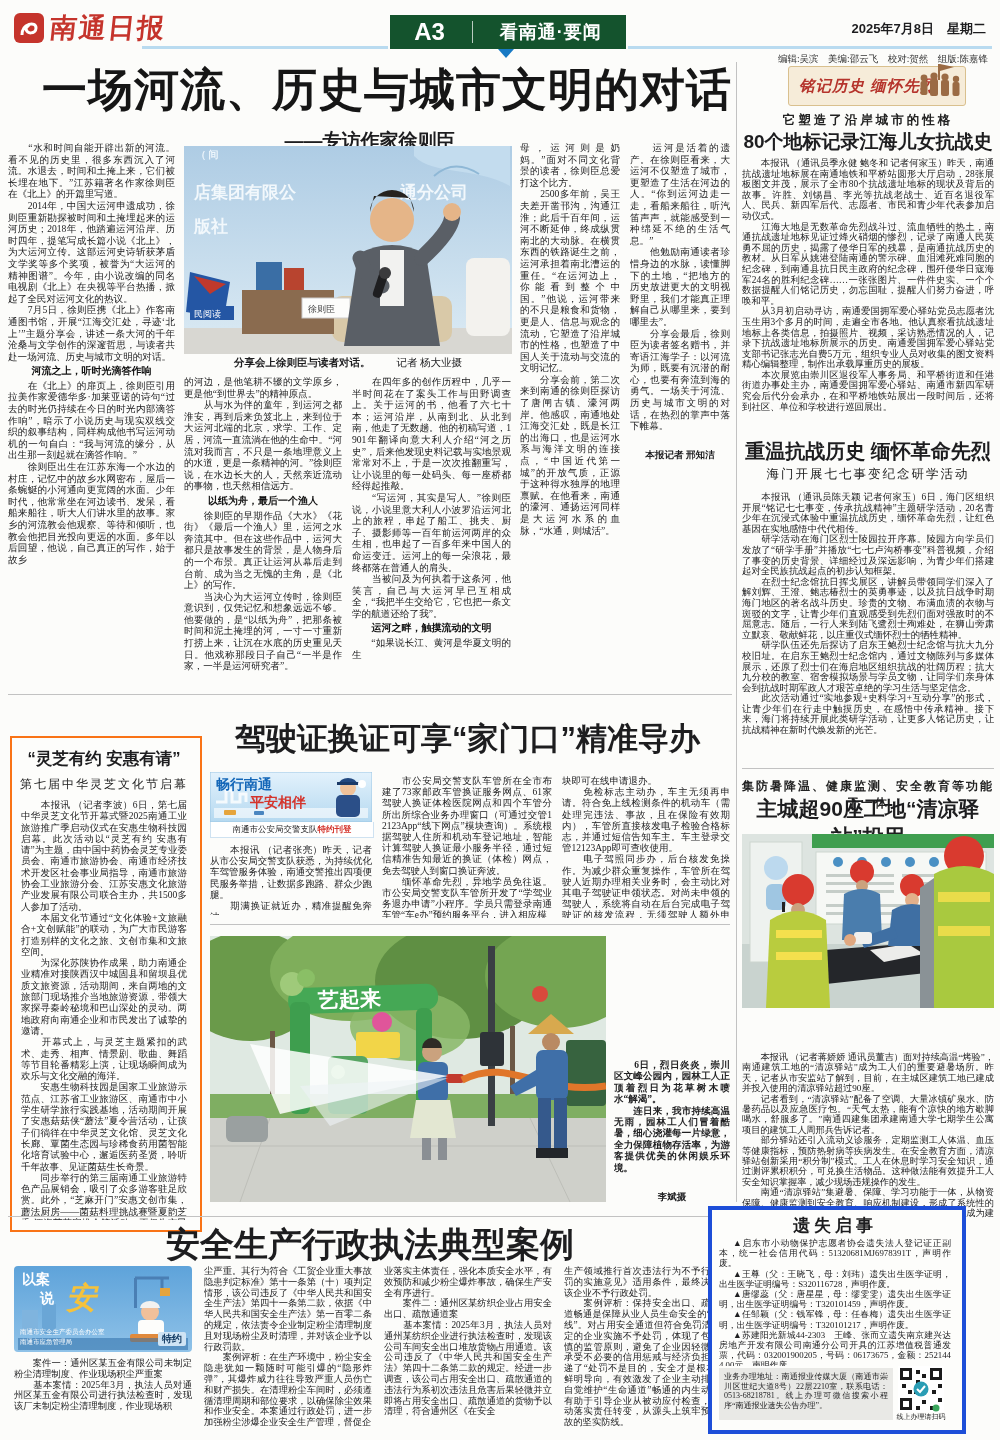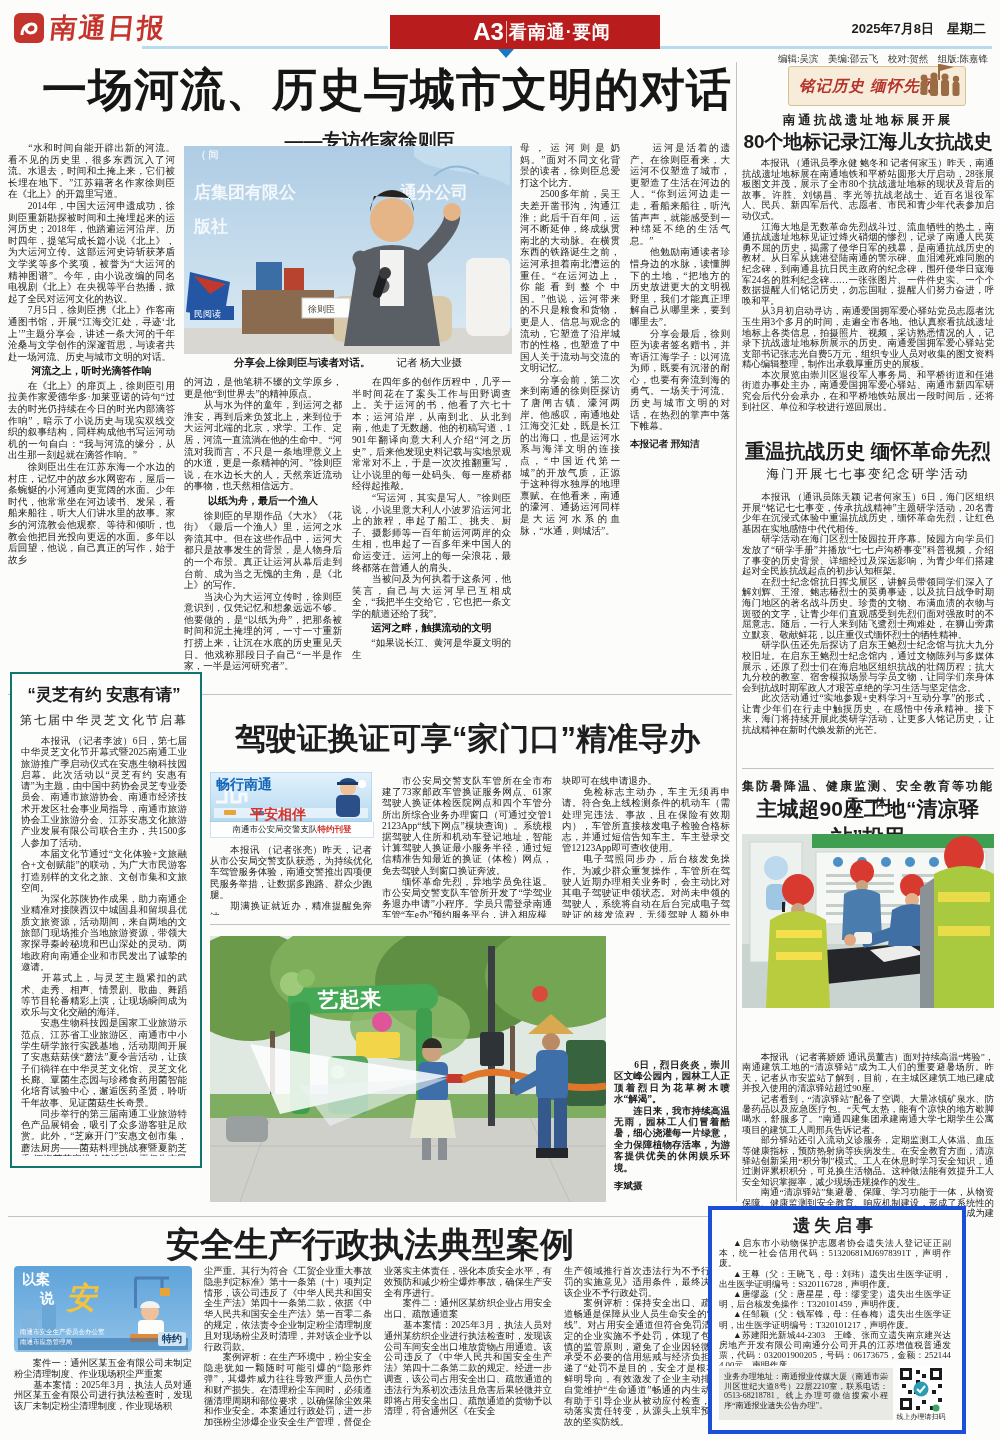--- a/index.html
+++ b/index.html
@@ -6,45 +6,45 @@
   .page{position:relative;width:1000px;height:1440px;background:#fcfcfa;overflow:hidden;
         font-family:"Liberation Serif",serif;color:#1d1d1f;margin:0 auto;}
   .abs{position:absolute;}
   .txt{text-align:justify;white-space:pre-wrap;overflow:hidden;word-break:break-all;color:#202022;}
   .sans{font-family:"Liberation Sans",sans-serif;}
   .center{text-align:center;}
   .rule{background:#c2c2c2;}
   .colsub{font-family:"Liberation Sans",sans-serif;font-weight:bold;text-align:center;
           font-size:10px;padding:3px 0;color:#111;}
   .kai{letter-spacing:2px;color:#222;}
-  .byline{text-align:left;font-weight:bold;padding-top:6px;}
+  .byline{text-align:center;font-weight:bold;padding-top:6px;margin-top:11px;}
   
   .logo-wrap{left:14px;top:10px;display:flex;align-items:center;gap:6px;}
   .logo-text{font-size:27px;color:#c5342c;font-weight:bold;transform:skewX(-6deg);letter-spacing:2px;}
   .blueline{height:3px;background:#b9dbf0;top:46px;}
-  .pagebox{left:390px;top:15px;width:236px;height:34px;background:#b91c1c;color:#fff;
-           display:flex;align-items:center;justify-content:center;gap:2px;padding-left:34px;}
+  .pagebox{left:390px;top:15px;width:236px;height:34px;background:#14532d;color:#fff;
+           display:flex;align-items:center;justify-content:center;gap:27px;}
   .pagebox .pg{font-size:24px;font-weight:bold;}
   .pagebox .dv{width:1px;height:22px;background:rgba(255,255,255,.7);}
   .pagebox .sec{font-size:18px;font-weight:bold;letter-spacing:1px;}
   .tri{left:498px;top:49px;width:0;height:0;border-left:8px solid transparent;
        border-right:8px solid transparent;border-top:9px solid #1779c4;}
   .date{left:730px;top:20px;width:256px;text-align:right;font-size:13px;font-weight:bold;}
   .credits{left:700px;top:53px;width:288px;text-align:right;font-size:9.5px;color:#333;}
   
   .h-main{left:8px;top:60px;width:724px;text-align:right;font-family:"Liberation Sans",sans-serif;
           font-weight:900;font-size:45px;letter-spacing:1px;color:#161616;}
   .h-sub{left:8px;top:128px;width:724px;text-align:center;font-family:"Liberation Sans",sans-serif;
          font-weight:bold;font-size:19px;}
   .mcol{font-size:9.6px;line-height:11.6px;}
   .capline{left:184px;top:356px;width:328px;display:flex;justify-content:center;gap:26px;
            font-size:10.5px;}
   .cap-t{font-weight:bold;}
   
-  .lz-box{left:10px;top:672px;width:188px;height:492px;border:2px solid #0f766e;background:#fdfdfb;}
+  .lz-box{left:10px;top:736px;width:188px;height:492px;border:2px solid #f97316;background:#fdfdfb;}
   
   .ad-strip{font-size:8.5px;text-align:center;background:#fff;border:1px solid #cfe2f1;border-top:none;}
   .tag-red{color:#d4342c;font-weight:bold;}
   
   .lost-box{left:708px;top:1206px;width:250px;height:220px;border:4px solid #1d4ed8;background:#fdfdfb;}
   .qr-label{font-size:7px;text-align:center;color:#222;}
   .graybox{background:#e9e9e6;font-size:8px;line-height:9.6px;padding:4px 5px;text-align:justify;}
   .badge{left:788px;top:66px;width:166px;height:38px;background:#f6ecd9;border:1px solid #d9c08e;
          border-radius:3px;display:flex;align-items:center;padding-left:10px;}
   .badge-text{color:#b5342c;font-weight:900;font-size:15.5px;letter-spacing:1px;
@@ -182,21 +182,21 @@
       <rect x="14" y="38" width="12" height="5" rx="1" fill="#e5a43c"></rect>
       <rect x="44" y="39" width="10" height="4" rx="1" fill="#4a86c0"></rect>
       <path d="M6 30 h10 v-12 h6 v12 h8 v-8 h6 v8" stroke="#ffffff" stroke-width="3" fill="none" opacity=".8"></path>
       <circle cx="138" cy="16" r="8" fill="#f0c29a"></circle>
       <path d="M129 12 a9 6 0 0 1 18 0 Z" fill="#23487f"></path>
       <rect x="127" y="10" width="22" height="3" fill="#1b3a68"></rect>
       <rect x="126" y="23" width="24" height="22" rx="5" fill="#2b4f88"></rect>
       <circle cx="152" cy="12" r="4" fill="#fff"></circle>
     </svg>
     <span class="abs sans" style="left:6px;top:4px;font-weight:900;font-size:14px;color:#1467b8;">畅行南通</span>
-    <span class="abs sans" style="left:40px;top:34px;font-weight:900;font-size:14px;color:#d4342c;">平安相伴</span>
+    <span class="abs sans" style="left:40px;top:22px;font-weight:900;font-size:14px;color:#d4342c;">平安相伴</span>
   </div>
   <div class="abs ad-strip" style="left:210px;top:822px;width:162px;height:15px;line-height:15px;">
     <span>南通市公安局交警支队</span><span class="tag-red">特约刊登</span>
   </div>
   <div class="abs txt" style="left:210px;top:845px;width:162px;height:70px;font-size:9.5px;line-height:11.2px;">　　本报讯 （记者张亮）昨天，记者从市公安局交警支队获悉，为持续优化车驾管服务体验，南通交警推出四项便民服务举措，让数据多跑路、群众少跑腿。
 　　期满换证就近办，精准提醒免奔波。</div>
   <div class="abs txt" style="left:382px;top:776px;width:170px;height:142px;font-size:9.5px;line-height:11.2px;">　　市公安局交警支队车管所在全市布建了73家邮政车管换证服务网点、61家驾驶人换证体检医院网点和四个车管分所出所综合业务办理窗口（可通过交管12123App“线下网点”模块查询）。系统根据驾驶人住所和机动车登记地址，智能计算驾驶人换证最小服务半径，通过短信精准告知最近的换证（体检）网点，免去驾驶人到窗口换证奔波。
 　　缅怀革命先烈，异地学员免往返。市公安局交警支队车管所开发了“学驾业务退办申请”小程序。学员只需登录南通车管“车e办”预约服务平台，进入相应模</div>
   <div class="abs txt" style="left:562px;top:776px;width:168px;height:142px;font-size:9.5px;line-height:11.2px;">块即可在线申请退办。
 　　免检标志主动办，车主无须再申请。符合免上线检测条件的机动车（需处理完违法、事故，且在保险有效期内），车管所直接核发电子检验合格标志，并通过短信告知车主。车主登录交管12123App即可查收使用。
@@ -321,21 +321,21 @@
         <rect x="4.5" y="19" width="7" height="14" rx="2"></rect>
       <circle cx="18" cy="14" r="3.6"></circle>
         <rect x="14" y="17" width="8" height="17" rx="2"></rect>
       <circle cx="29" cy="15" r="3.6"></circle>
         <rect x="25" y="18" width="8" height="16" rx="2"></rect>
       <circle cx="40" cy="17" r="3.2"></circle>
         <rect x="36.5" y="20" width="7" height="14" rx="2"></rect>
     </g>
   </svg>
 
-  <div class="abs center kai" style="left:742px;top:112px;width:252px;font-size:12.5px;letter-spacing:3px;font-weight:bold;">南通抗战遗址地标展开展</div>
+  <div class="abs center kai" style="left:742px;top:112px;width:252px;font-size:12.5px;letter-spacing:3px;font-weight:bold;">它塑造了沿岸城市的性格</div>
   <div class="abs center sans" style="left:742px;top:129px;width:252px;font-weight:900;font-size:19px;">80个地标记录江海儿女抗战史</div>
   <div class="abs txt rcol" style="left:742px;top:158px;width:252px;height:262px;">　　本报讯 （通讯员季永健 鲍冬和 记者何家玉）昨天，南通抗战遗址地标展在南通地铁和平桥站圆形大厅启动，28张展板图文并茂，展示了全市80个抗战遗址地标的现状及背后的故事。许胜、刘锡昌、李光等抗战老战士、近百名退役军人、民兵、新四军后代、志愿者、市民和青少年代表参加启动仪式。
 　　江海大地是无数革命先烈战斗过、流血牺牲的热土，南通抗战遗址地标见证过烽火硝烟的惨烈，记录了南通人民英勇不屈的历史，揭露了侵华日军的残暴，是南通抗战历史的教材。从日军从姚港登陆南通的警示碑、血泪滩死难同胞的纪念碑，到南通县抗日民主政府的纪念碑，围歼侵华日寇海军24名的胜利纪念碑……一张张图片、一件件史实、一个个数据提醒人们铭记历史，勿忘国耻，提醒人们努力奋进，呼唤和平。
 　　从3月初启动寻访，南通爱国拥军爱心驿站党员志愿者沈玉生用3个多月的时间，走遍全市各地。他认真察看抗战遗址地标上各类信息，拍摄照片、视频，采访熟悉情况的人，记录下抗战遗址地标所展示的历史。南通爱国拥军爱心驿站党支部书记张志光自费5万元，组织专业人员对收集的图文资料精心编辑整理，制作出承载厚重历史的展板。
 　　本次展览由崇川区退役军人事务局、和平桥街道和任港街道办事处主办，南通爱国拥军爱心驿站、南通市新四军研究会后代分会承办，在和平桥地铁站展出一段时间后，还将到社区、单位和学校进行巡回展出。</div>
 
   <div class="abs center sans" style="left:742px;top:438px;width:252px;font-weight:900;font-size:20px;">重温抗战历史 缅怀革命先烈</div>
   <div class="abs center kai" style="left:742px;top:466px;width:252px;font-size:12.5px;letter-spacing:2px;">海门开展七七事变纪念研学活动</div>
   <div class="abs txt rcol" style="left:742px;top:492px;width:252px;height:270px;">　　本报讯 （通讯员陈天颖 记者何家玉）6日，海门区组织开展“铭记七七事变，传承抗战精神”主题研学活动，20名青少年在沉浸式体验中重温抗战历史，缅怀革命先烈，让红色基因在实地感悟中代代相传。
 　　研学活动在海门区烈士陵园拉开序幕。陵园方向学员们发放了“研学手册”并播放“七·七卢沟桥事变”科普视频，介绍了事变的历史背景、详细经过及深远影响，为青少年们搭建起对全民族抗战起点的初步认知框架。
@@ -405,21 +405,21 @@
   <div class="abs txt rcol" style="left:742px;top:1012px;width:252px;height:182px;font-size:9.2px;line-height:10.4px;margin-top:40px;">　　本报讯 （记者蒋娇娇 通讯员董吉）面对持续高温“烤验”，南通建筑工地的“清凉驿站”成为工人们的重要避暑场所。昨天，记者从市安监站了解到，目前，在主城区建筑工地已建成并投入使用的清凉驿站超过90座。
 　　记者看到，“清凉驿站”配备了空调、大量冰镇矿泉水、防暑药品以及应急医疗包。“天气太热，能有个凉快的地方歇脚喝水，舒服多了。”南通四建集团承建南通大学七期学生公寓项目的建筑工人周邢兵告诉记者。
 　　部分驿站还引入流动义诊服务，定期监测工人体温、血压等健康指标，预防热射病等疾病发生。在安全教育方面，清凉驿站创新采用“积分制”模式。工人在休息时学习安全知识，通过测评累积积分，可兑换生活物品。这种做法能有效提升工人安全知识掌握率，减少现场违规操作的发生。
 　　南通“清凉驿站”集避暑、保障、学习功能于一体，从物资保障、健康监测到安全教育、响应机制建设，形成了系统性的双保障体系。目前，该模式正在全市范围内推广，有望成为建筑行业劳保工作的“新标配”。</div>
 
   <div class="abs lost-box">
     <div class="abs center sans" style="left:0;top:4px;width:246px;font-weight:900;font-size:17px;letter-spacing:4px;">遗失启事</div>
     <div class="abs" style="left:7px;top:28px;width:232px;height:128px;overflow:hidden;">
       <div class="txt" style="font-size:8.8px;line-height:10.2px;text-indent:14px;">▲启东市小动物保护志愿者协会遗失法人登记证正副本，统一社会信用代码：51320681MJ6978391T，声明作废。</div>
       <div class="txt" style="font-size:8.8px;line-height:10.2px;text-indent:14px;">▲王尊（父：王晓飞，母：刘玮）遗失出生医学证明，出生医学证明编号：S320116728，声明作废。</div>
-      <div class="txt" style="font-size:8.8px;line-height:10.2px;text-indent:14px;">▲唐缪蕊（父：唐星星，母：缪雯雯）遗失出生医学证明，后台核发免操作：T320101459，声明作废。</div>
+      <div class="txt" style="font-size:8.8px;line-height:10.2px;text-indent:14px;">▲唐缪蕊（父：唐星星，母：缪雯雯）遗失出生医学证明，出生医学证明编号：T320101459，声明作废。</div>
       <div class="txt" style="font-size:8.8px;line-height:10.2px;text-indent:14px;">▲任邹颖（父：钱军锋，母：任春梅）遗失出生医学证明，出生医学证明编号：T320101217，声明作废。</div>
       <div class="txt" style="font-size:8.8px;line-height:10.2px;text-indent:14px;">▲苏建阳光新城44-2303　王峰、张而立遗失南京建兴达房地产开发有限公司南通分公司开具的江苏增值税普通发票，代码：032001900205，号码：06173675，金额：2521444.00元，声明作废。</div>
     </div>
     <div class="abs graybox" style="left:7px;top:158px;width:164px;height:44px;">业务办理地址：南通报业传媒大厦（南通市崇川区世纪大道8号）22层2210室，联系电话：0513-68218781。线上办理可微信搜索小程序“南通报业遗失公告办理”。</div>
     <svg class="abs" style="left:186px;top:156px;" width="46" height="46" viewBox="0 0 46 46">
       <rect width="46" height="46" fill="#fff"></rect>
       <g fill="#1b1b1b">
         <rect x="2" y="2" width="12" height="12"></rect>
           <rect x="32" y="2" width="12" height="12"></rect>
           <rect x="2" y="32" width="12" height="12"></rect>

